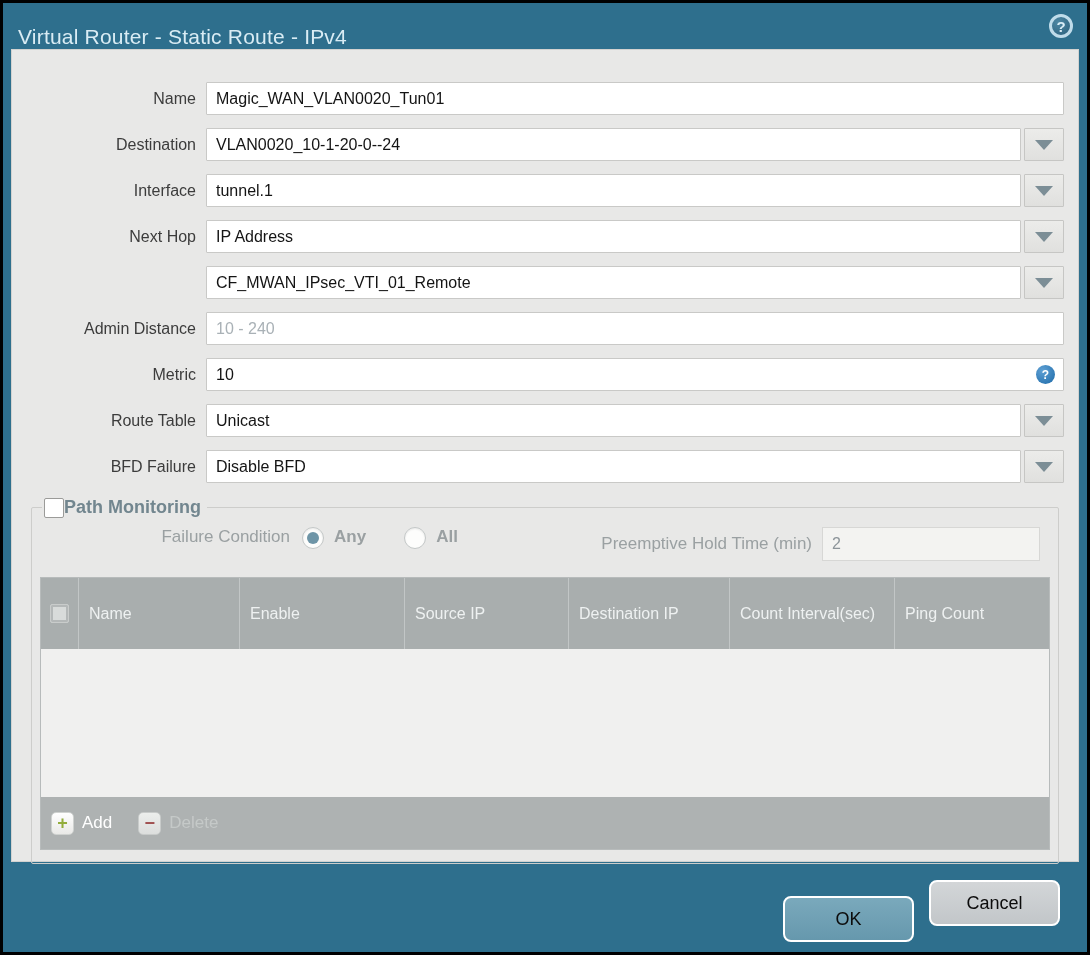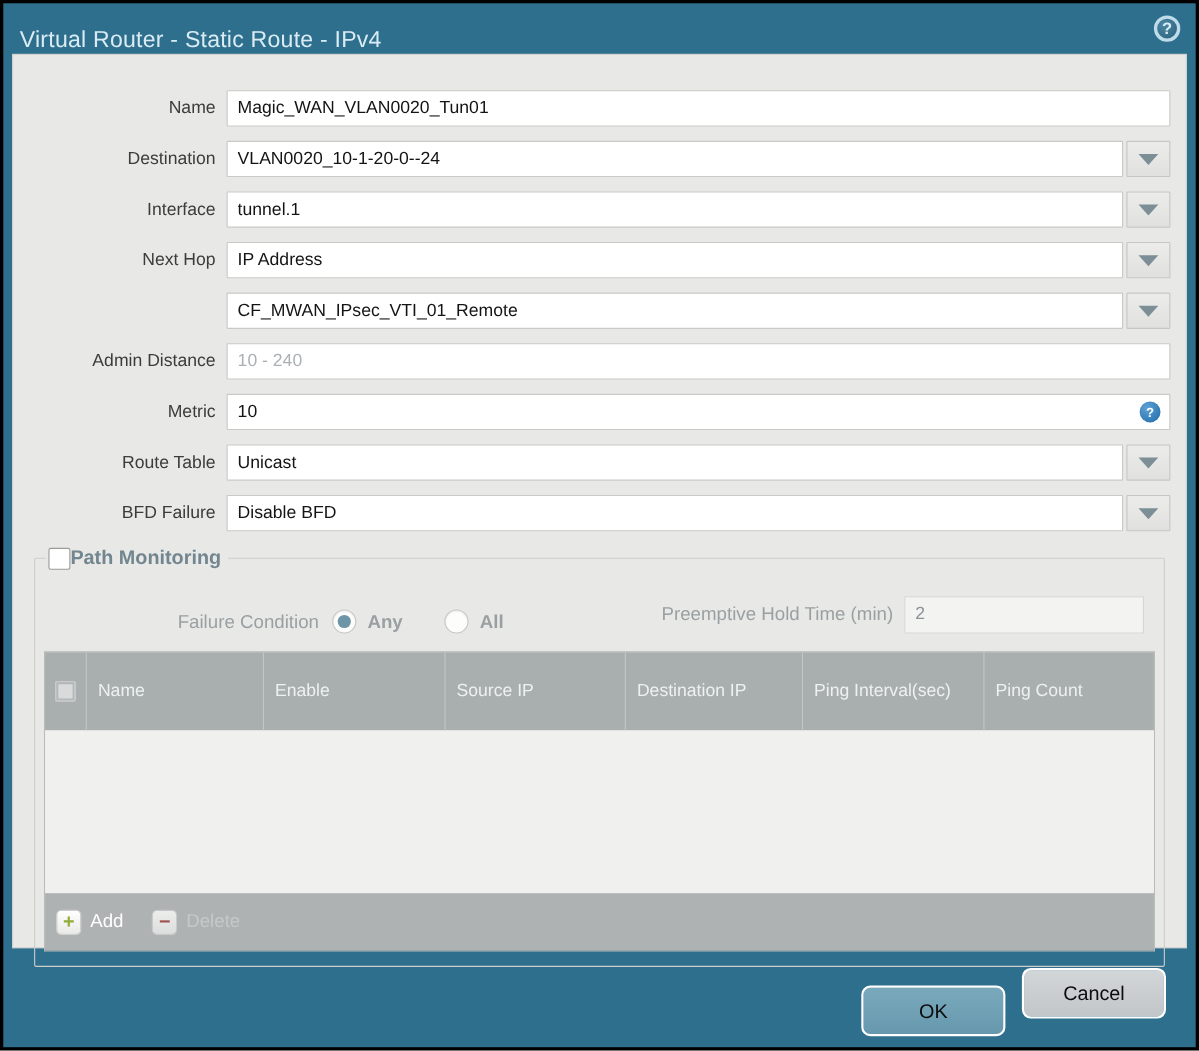--- a/index.html
+++ b/index.html
@@ -74,21 +74,21 @@
   }
   legend.group-legend {
     display:flex; align-items:center; gap:0; padding:0 6px 0 2px; margin-left:2px;
   }
   .checkbox {
     width:20px; height:20px; background:#fff; border:1px solid #9b9b99;
     border-radius:2px; cursor:pointer;
   }
   .group-title { color:#72868f; font-size:18px; font-weight:bold; }
   .fc-row {
-    display:flex; align-items:flex-end; margin:18px 10px 16px 0;
+    display:flex; align-items:flex-start; margin:3px 10px 16px 0;
   }
   .fc-label { width:262px; text-align:right; padding-right:12px;
     color:#9aa0a2; font-size:17px; flex:none; }
   .radio {
     width:22px; height:22px; border-radius:50%; background:#fdfdfc;
     border:1px solid #c3c7c7; display:flex; align-items:center; justify-content:center;
     box-shadow:inset 0 1px 2px rgba(0,0,0,.08); cursor:pointer; flex:none;
   }
   .radio .dot { width:12px; height:12px; border-radius:50%; background:#6e95a7; display:none; }
   .radio.checked .dot { display:block; }
@@ -257,21 +257,21 @@
 
       <div class="mtable">
         <div class="mt-header">
           <div class="mt-hcell c0">
             <span class="hdr-checkbox"></span>
           </div>
           <div class="mt-hcell c1">Name</div>
           <div class="mt-hcell c2">Enable</div>
           <div class="mt-hcell c3">Source IP</div>
           <div class="mt-hcell c4">Destination IP</div>
-          <div class="mt-hcell c5">Ping Interval(sec)</div>
+          <div class="mt-hcell c5">Count Interval(sec)</div>
           <div class="mt-hcell c6">Ping Count</div>
         </div>
         <div class="mt-body"></div>
         <div class="mt-footer">
           <div class="tool-btn">
             <span class="tool-icon add-icon">+</span>
             <span class="add-label">Add</span>
           </div>
           <div class="tool-btn">
             <span class="tool-icon del-icon">−</span>

